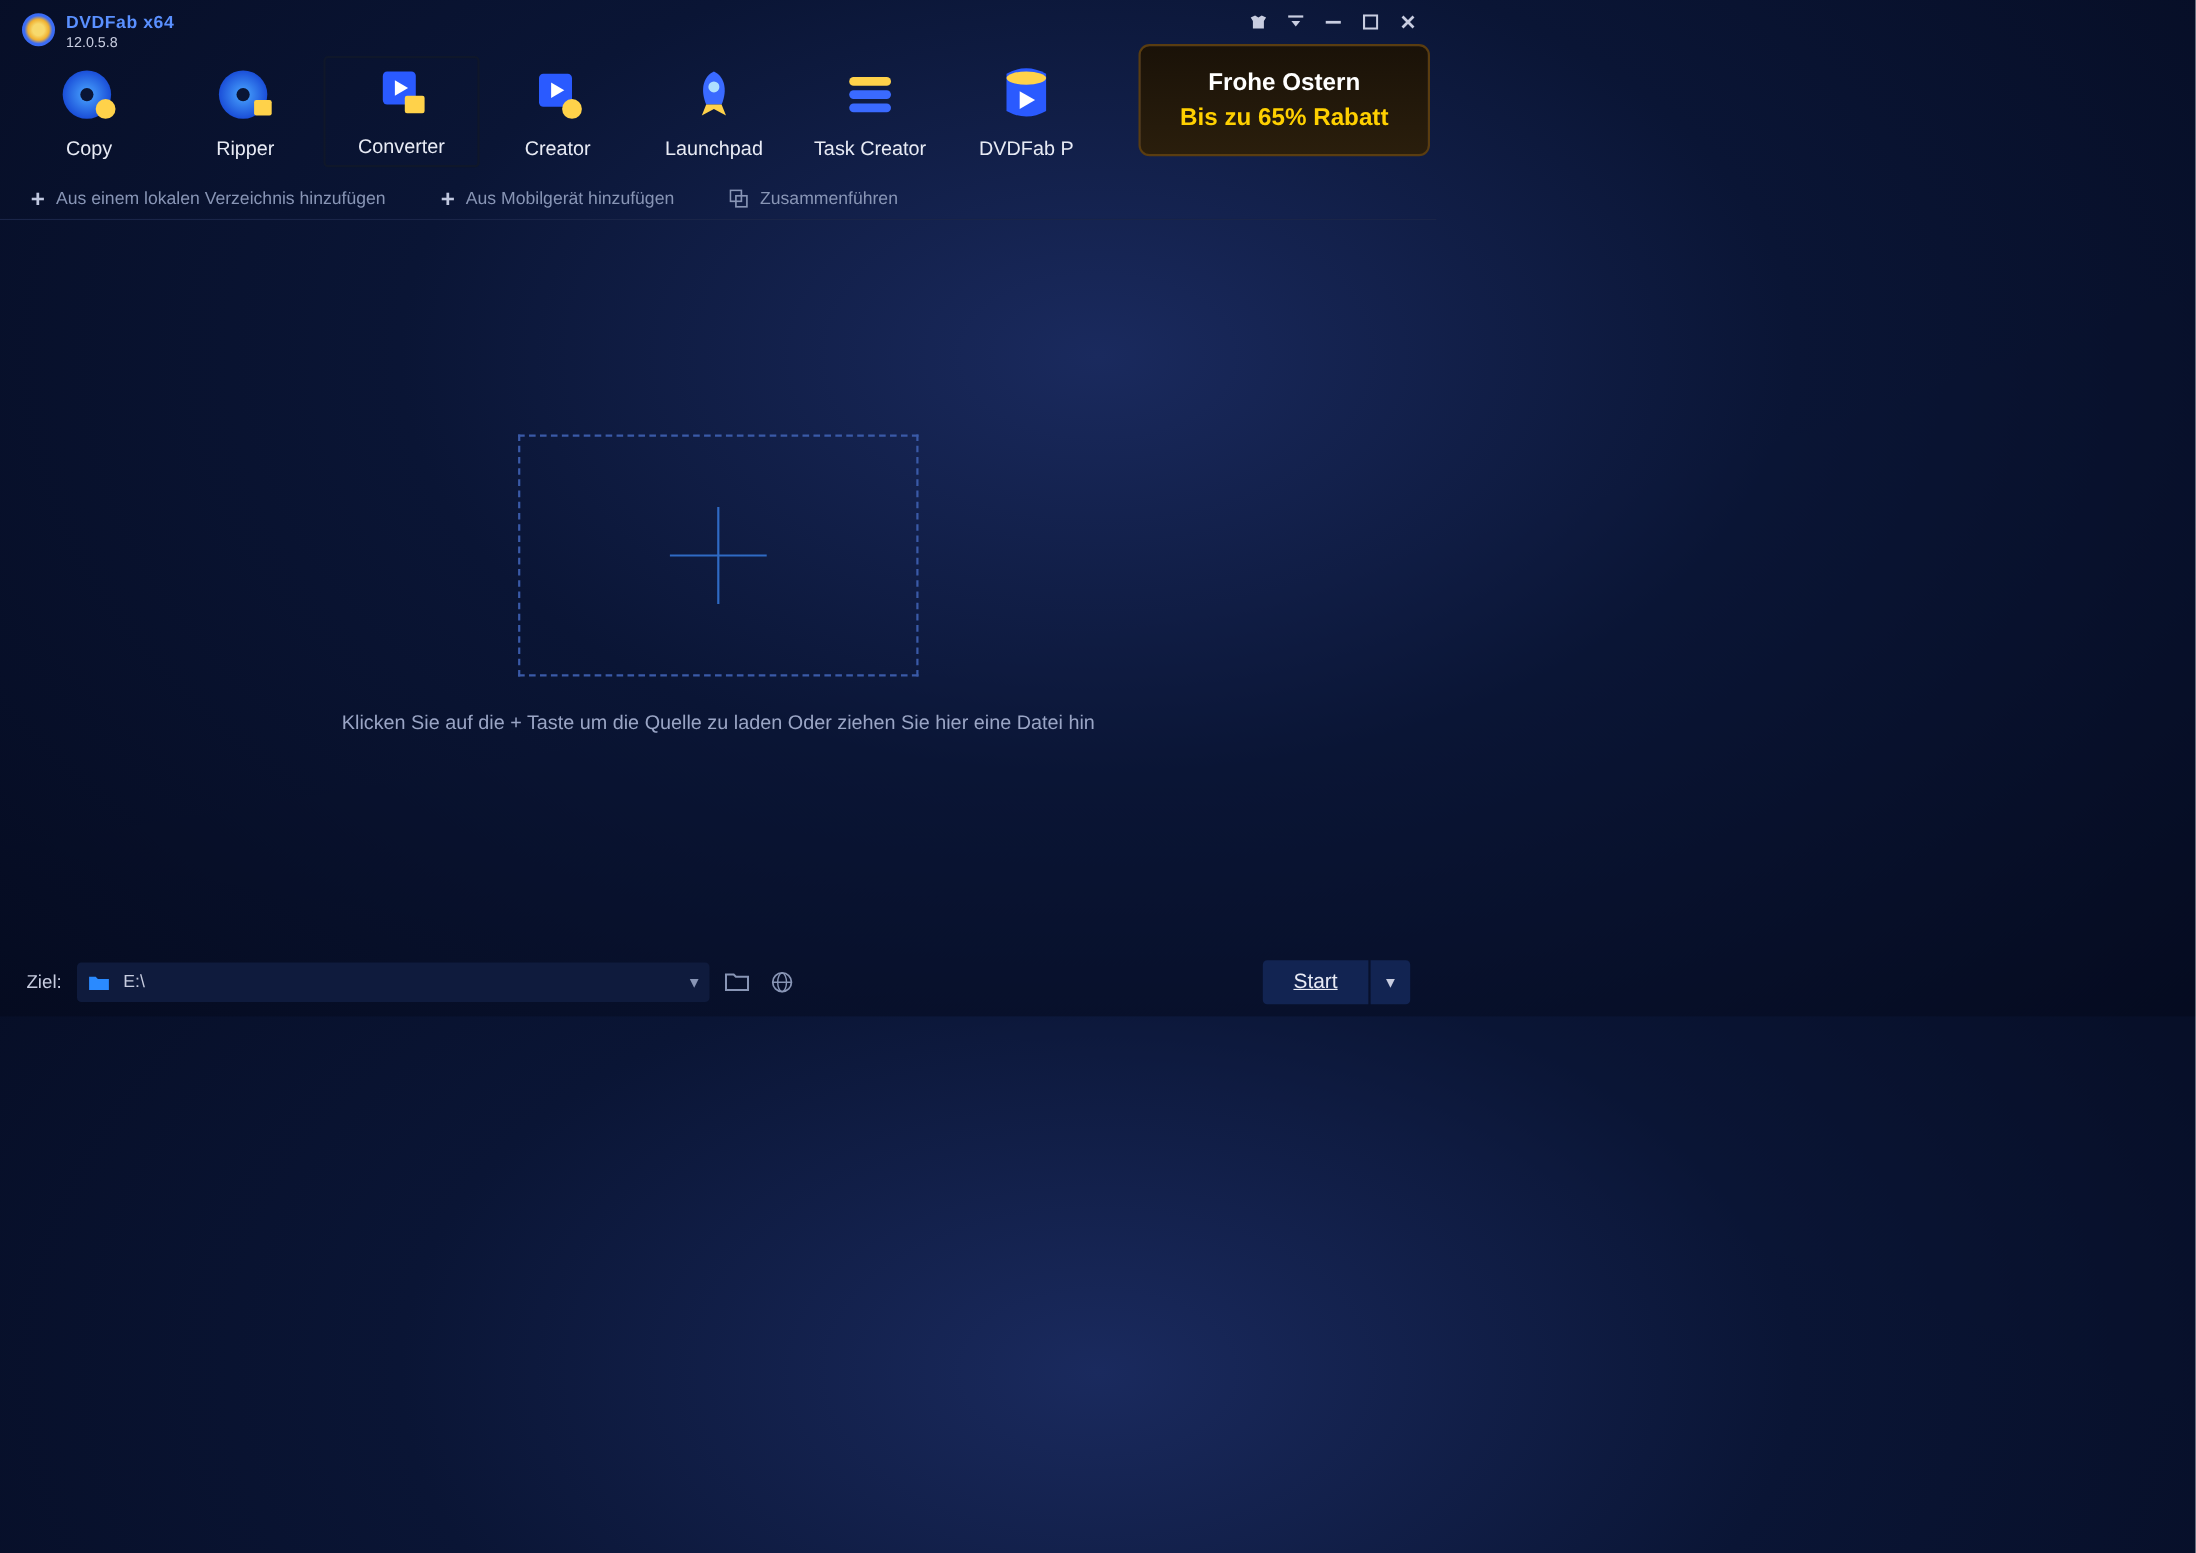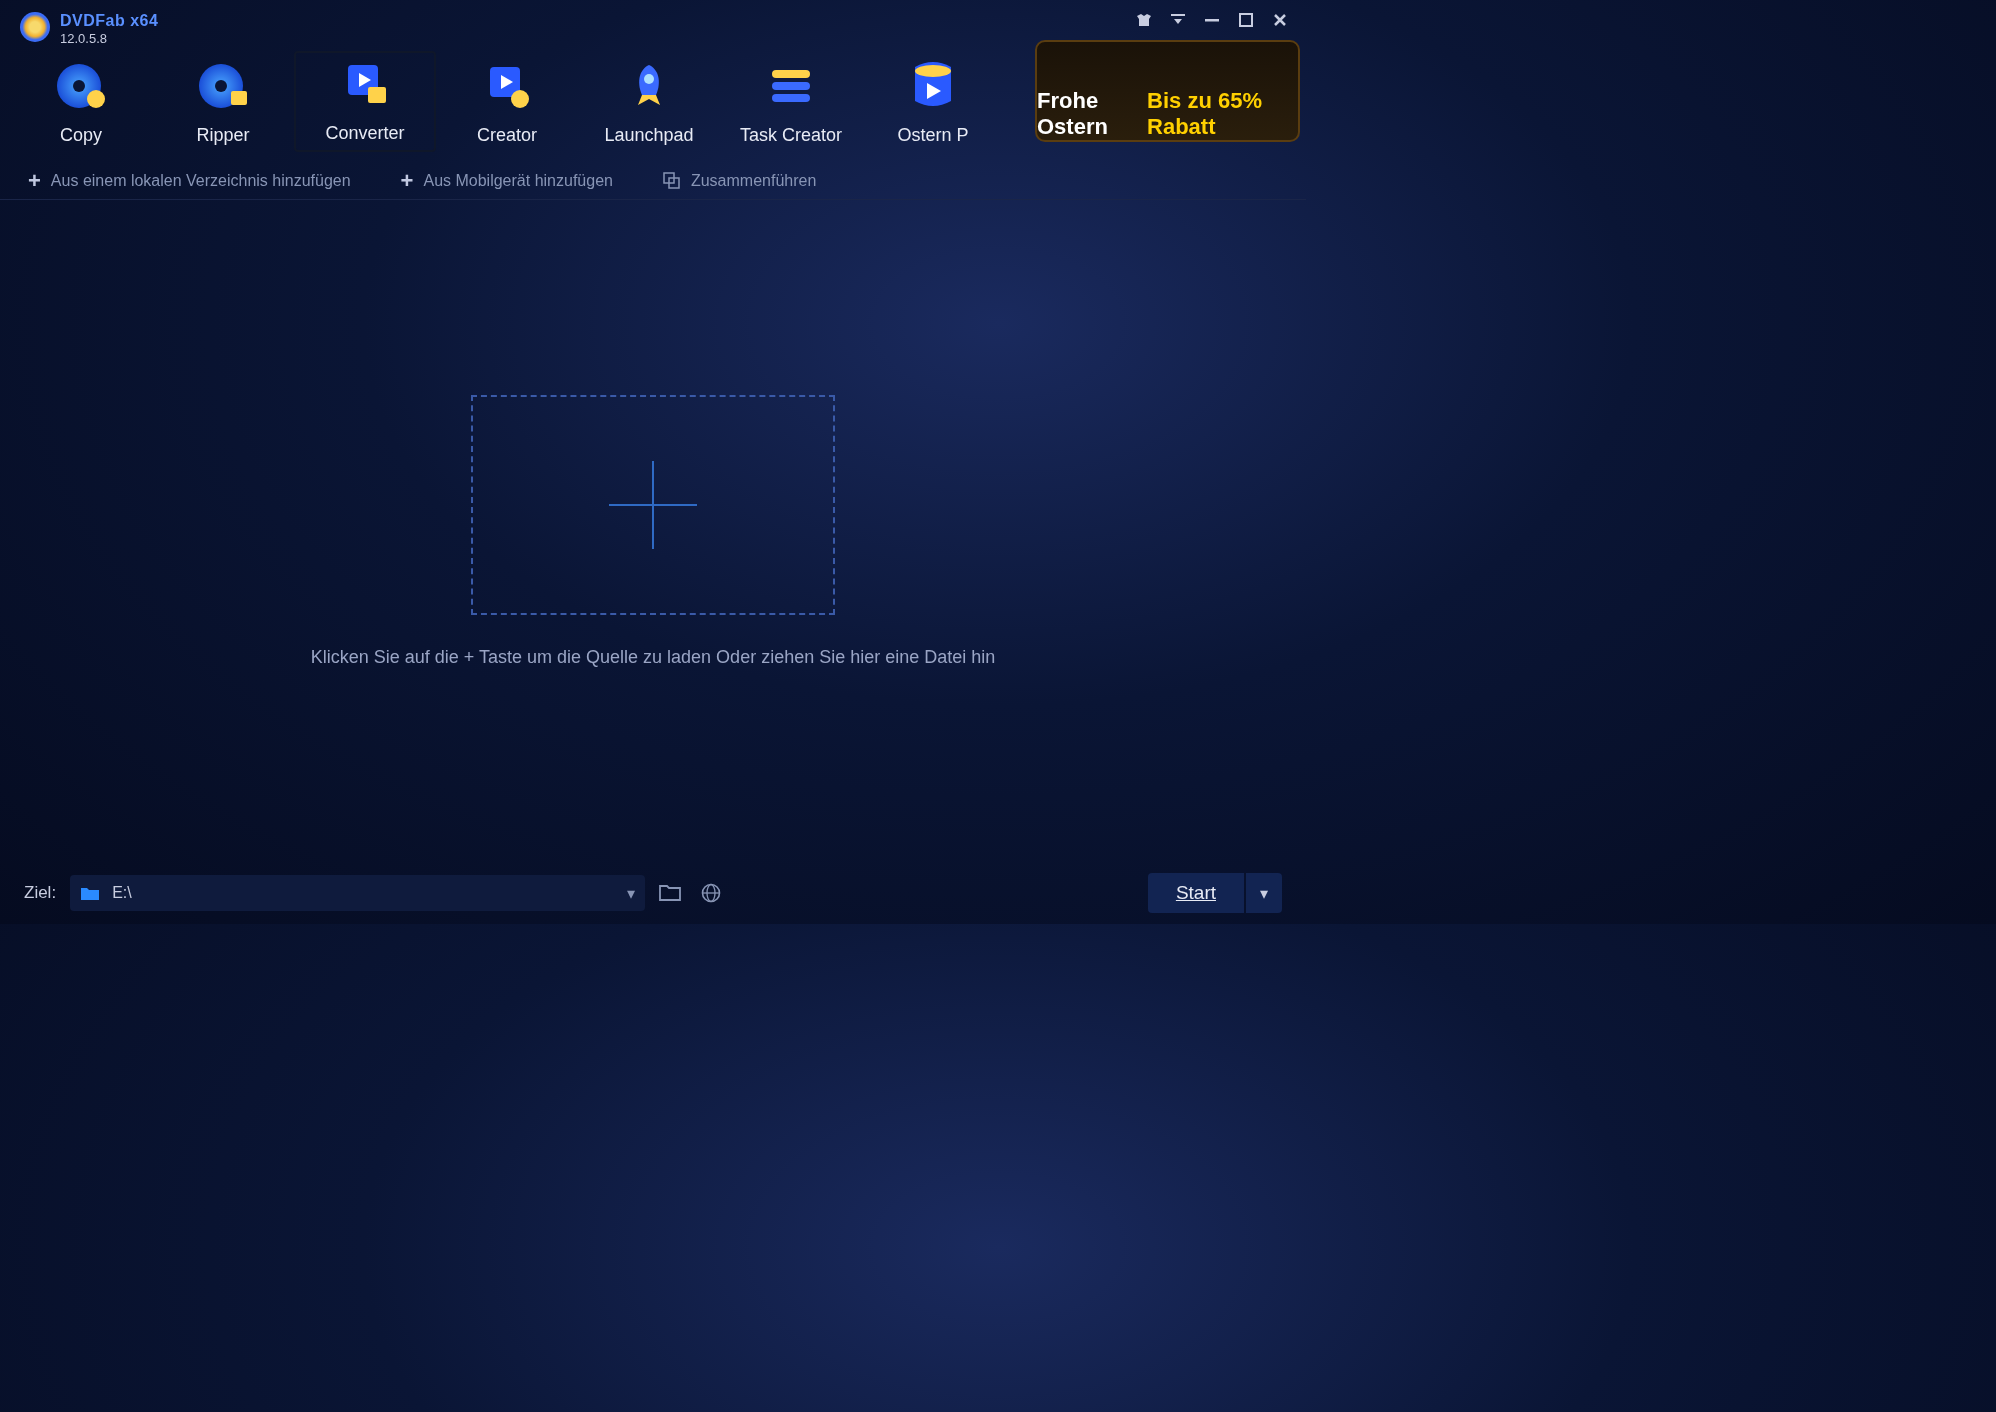--- a/index.html
+++ b/index.html
@@ -25,21 +25,21 @@
 .window-controls .ctrl { width: 16px; height: 16px; color: #c8cde0; cursor: pointer; display: flex; align-items: center; justify-content: center; }
 
 
 .main-tabs { display: flex; align-items: flex-end; padding: 0 10px 10px 10px; gap: 0; height: 112px; }
 .main-tab { width: 142px; display: flex; flex-direction: column; align-items: center; justify-content: center; cursor: pointer; border-radius: 4px; padding: 6px 4px; }
 .main-tab.selected { border: 2px solid #0f172a; }
 .tab-icon { width: 55px; height: 50px; display: flex; align-items: center; justify-content: center; margin-bottom: 14px; }
 .tab-label { font-size: 18px; color: #e8ebf5; white-space: nowrap; }
 
 
-.promo { position: absolute; right: 6px; top: 40px; width: 265px; height: 102px; background: linear-gradient(180deg,#1a1208 0%,#2a1e0c 100%); border: 2px solid #5a3d10; border-radius: 10px; display:flex; align-items:flex-end; justify-content:center; z-index:50; }
+.promo { position: absolute; right: 6px; top: 40px; width: 265px; height: 102px; background: linear-gradient(180deg,#1a1208 0%,#2a1e0c 100%); border: 2px solid #5a3d10; border-radius: 10px; display:flex; flex-direction:column; align-items:center; justify-content:center; z-index:50; }
 .promo-line1 { color: #fff; font-weight: 800; font-size: 22px; }
 .promo-line2 { color: #ffd000; font-weight: 900; font-size: 22px; margin-top: 6px; }
 
 
 .action-bar { display: flex; align-items: center; gap: 50px; padding: 0 28px; height: 38px; border-bottom: 1px solid #1a2548; }
 .action-item { display: flex; align-items: center; gap: 10px; color: #8895b5; font-size: 16px; cursor: pointer; }
 .action-item .plus { font-size: 22px; font-weight: 700; color: #c0c8e0; }
 
 
 .content { flex: 1; display: flex; flex-direction: column; align-items: center; justify-content: center; }
@@ -179,21 +179,21 @@
       <div class="tab-label">Task Creator</div>
     </div>
     <div class="main-tab">
       <div class="tab-icon">
         <svg width="48" height="50" viewBox="0 0 48 50">
           <path d="M6 6 Q24 -4 42 6 L42 40 Q24 50 6 40 Z" fill="#2a5aff"></path>
           <ellipse cx="24" cy="10" rx="18" ry="6" fill="#ffd24a"></ellipse>
           <path d="M18 22 L32 30 L18 38 Z" fill="#fff"></path>
         </svg>
       </div>
-      <div class="tab-label">Ostern P</div>
+      <div class="tab-label">DVDFab P</div>
     </div>
   </div>
 
   <div class="promo">
     <div class="promo-line1">Frohe Ostern</div>
     <div class="promo-line2">Bis zu 65% Rabatt</div>
   </div>
 
   <div class="action-bar">
     <div class="action-item">

